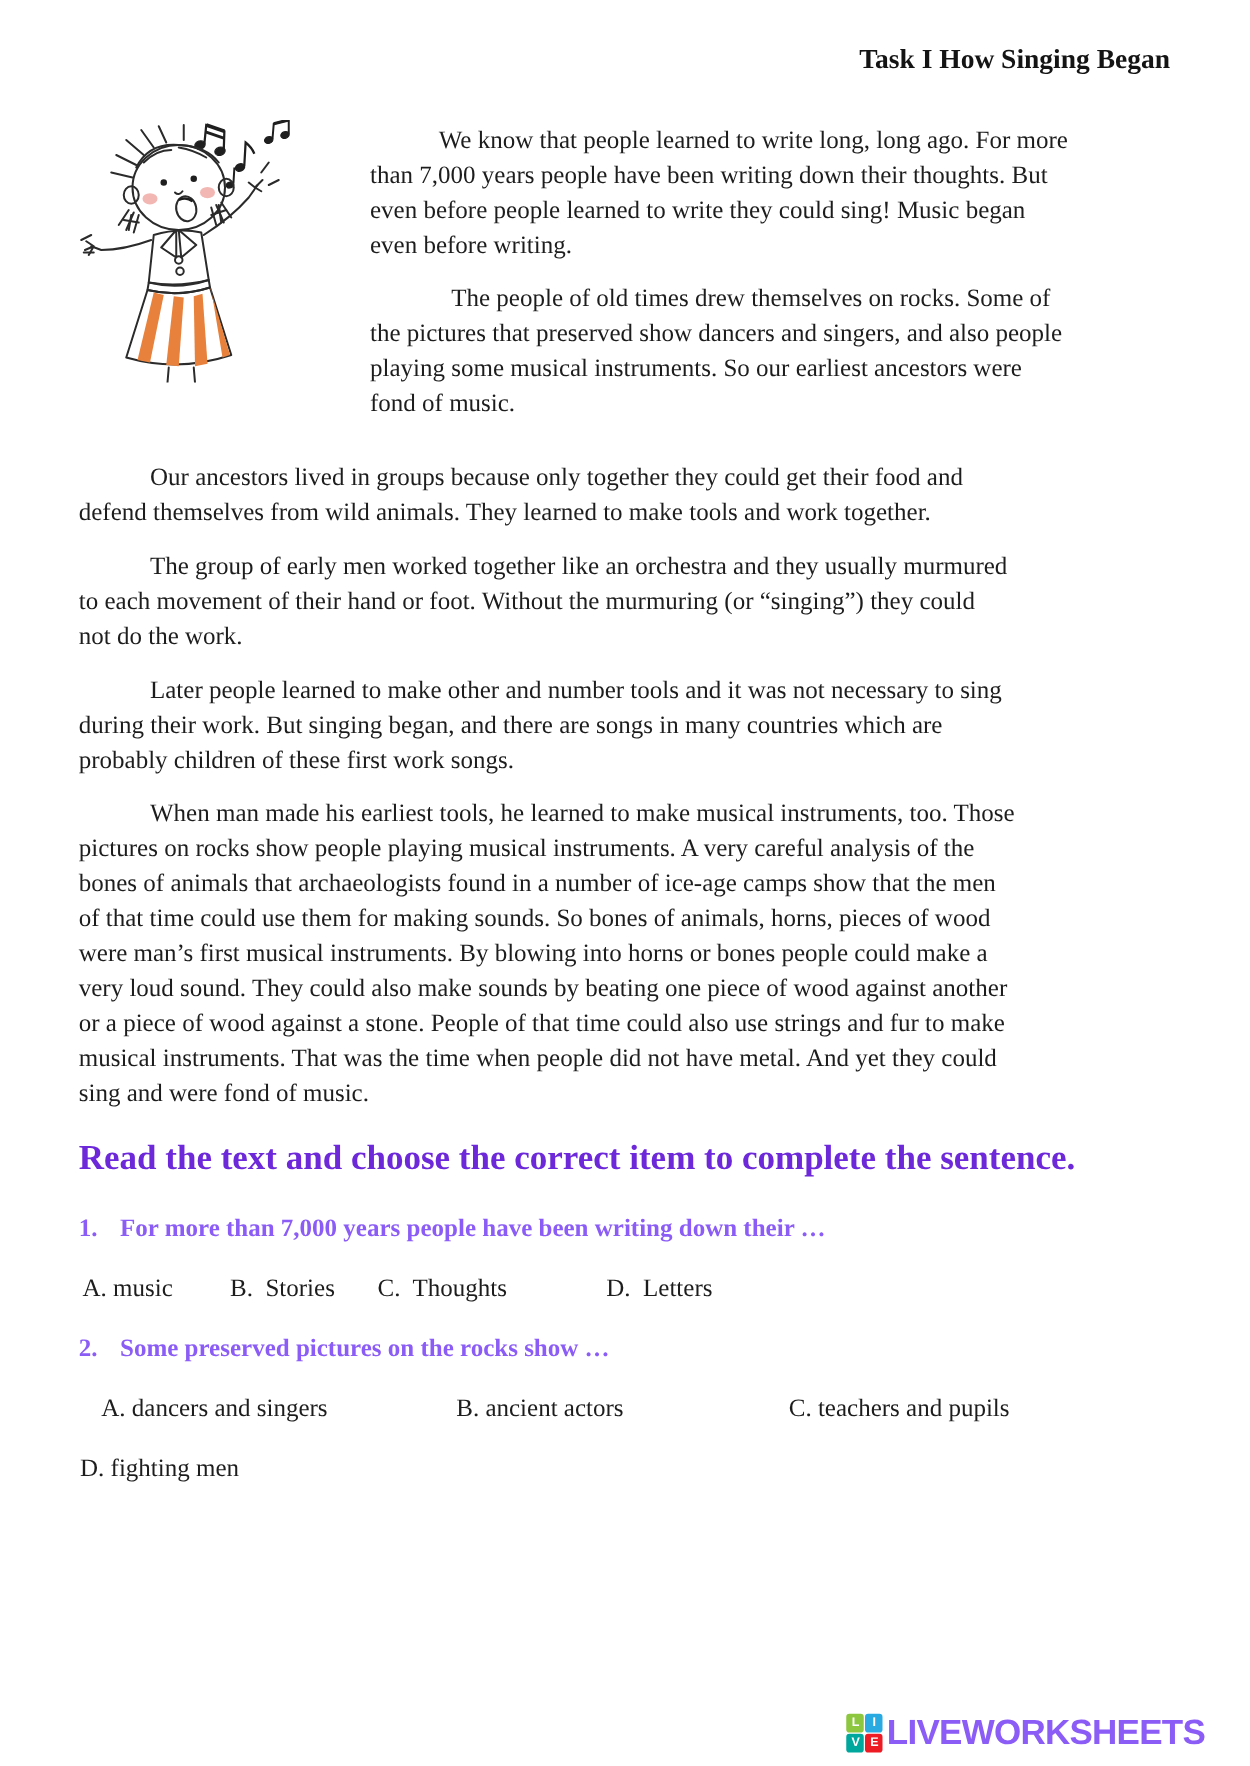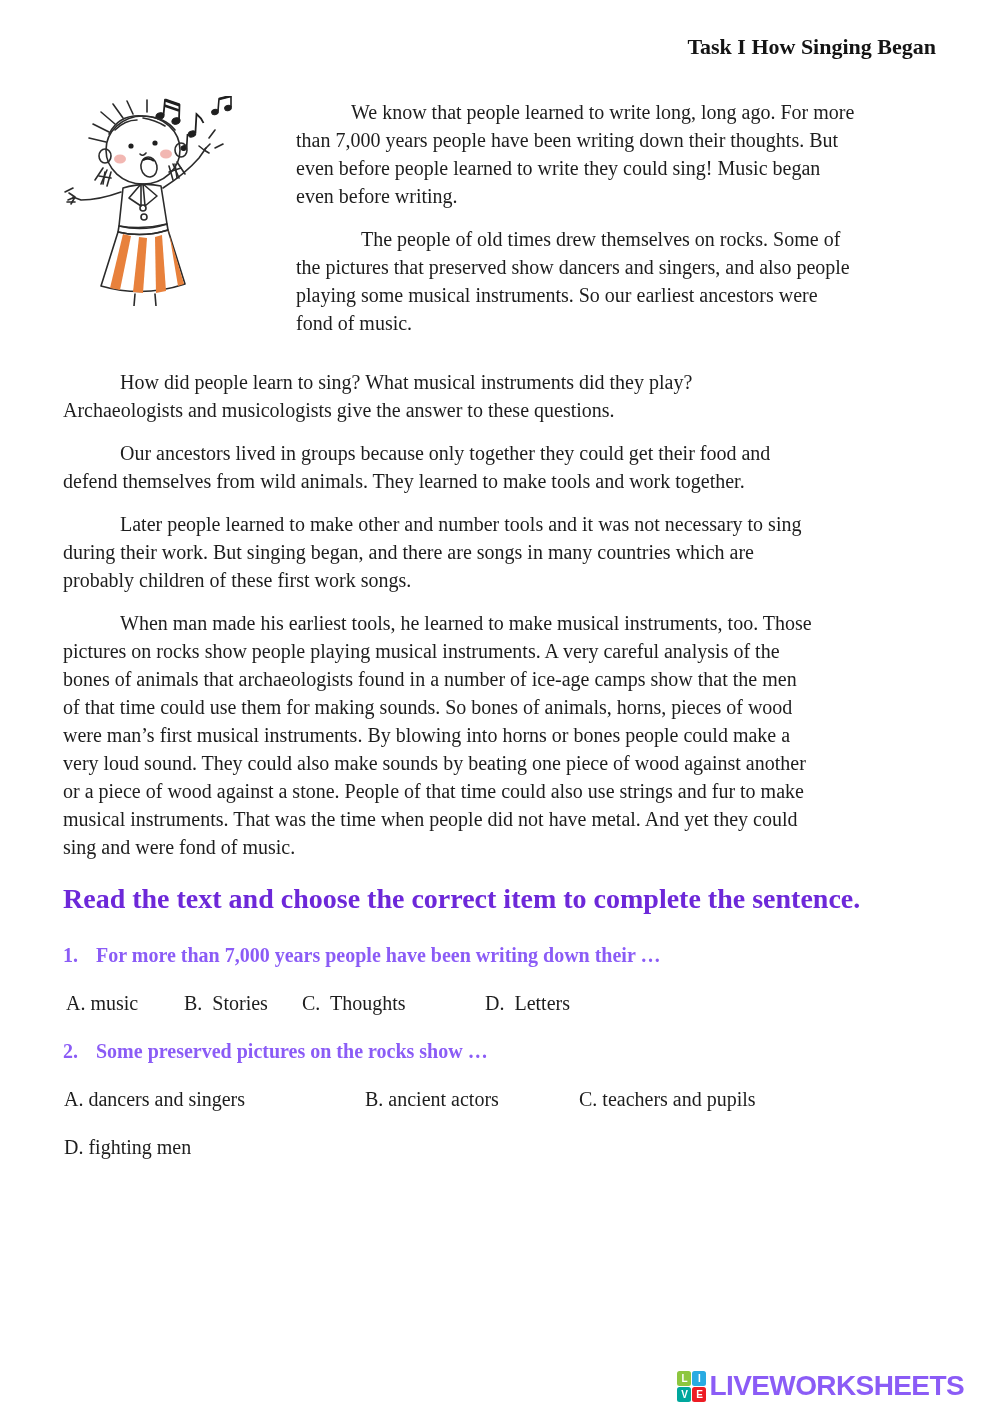--- a/index.html
+++ b/index.html
@@ -244,24 +244,25 @@
 even before people learned to write they could sing! Music began
 even before writing.</p>
       <p class="para indent-65">The people of old times drew themselves on rocks. Some of
 the pictures that preserved show dancers and singers, and also people
 playing some musical instruments. So our earliest ancestors were
 fond of music.</p>
     </div>
   </div>
 
   <div class="body-paras">
-    <p class="para indent-57">How did people learn to sing? What musical instruments did they play?
-Archaeologists and musicologists give the answer to these questions.</p>
     <p class="para indent-57">Our ancestors lived in groups because only together they could get their food and
 defend themselves from wild animals. They learned to make tools and work together.</p>
+    <p class="para indent-57">The group of early men worked together like an orchestra and they usually murmured
+to each movement of their hand or foot. Without the murmuring (or “singing”) they could
+not do the work.</p>
     <p class="para indent-57">Later people learned to make other and number tools and it was not necessary to sing
 during their work. But singing began, and there are songs in many countries which are
 probably children of these first work songs.</p>
     <p class="para indent-57">When man made his earliest tools, he learned to make musical instruments, too. Those
 pictures on rocks show people playing musical instruments. A very careful analysis of the
 bones of animals that archaeologists found in a number of ice-age camps show that the men
 of that time could use them for making sounds. So bones of animals, horns, pieces of wood
 were man’s first musical instruments. By blowing into horns or bones people could make a
 very loud sound. They could also make sounds by beating one piece of wood against another
 or a piece of wood against a stone. People of that time could also use strings and fur to make
@@ -278,23 +279,23 @@
     <span class="opt" style="left:3px">A. music</span>
     <span class="opt" style="left:121px">B.  Stories</span>
     <span class="opt" style="left:239px">C.  Thoughts</span>
     <span class="opt" style="left:422px">D.  Letters</span>
   </div>
 
   <div class="ex-row q-line">
     <span class="q-num">2.</span><span>Some preserved pictures on the rocks show …</span>
   </div>
   <div class="ex-row opt-row">
-    <span class="opt" style="left:1px">A. dancers and singers</span>
+    <span class="opt" style="left:18px">A. dancers and singers</span>
     <span class="opt" style="left:302px">B. ancient actors</span>
-    <span class="opt" style="left:516px">C. teachers and pupils</span>
+    <span class="opt" style="left:568px">C. teachers and pupils</span>
   </div>
   <div class="ex-row opt-row">
     <span class="opt" style="left:1px">D. fighting men</span>
   </div>
 
 
 </div>
 
 <div class="brand">
   <div class="logo-grid">

